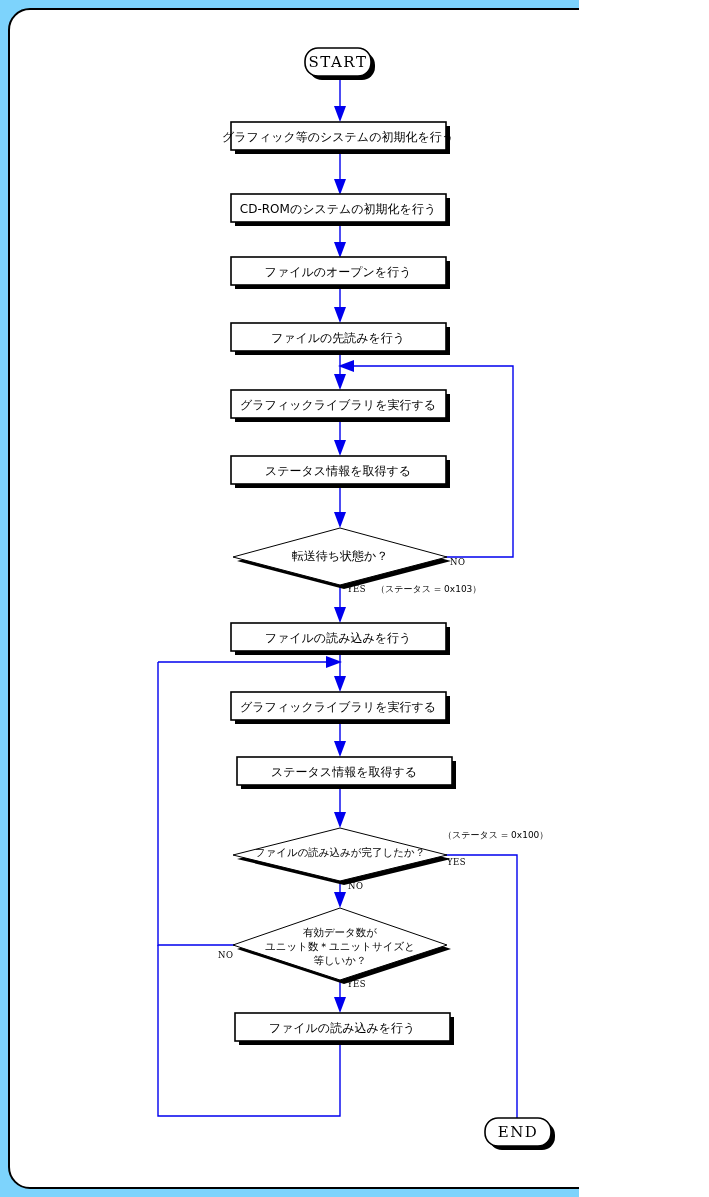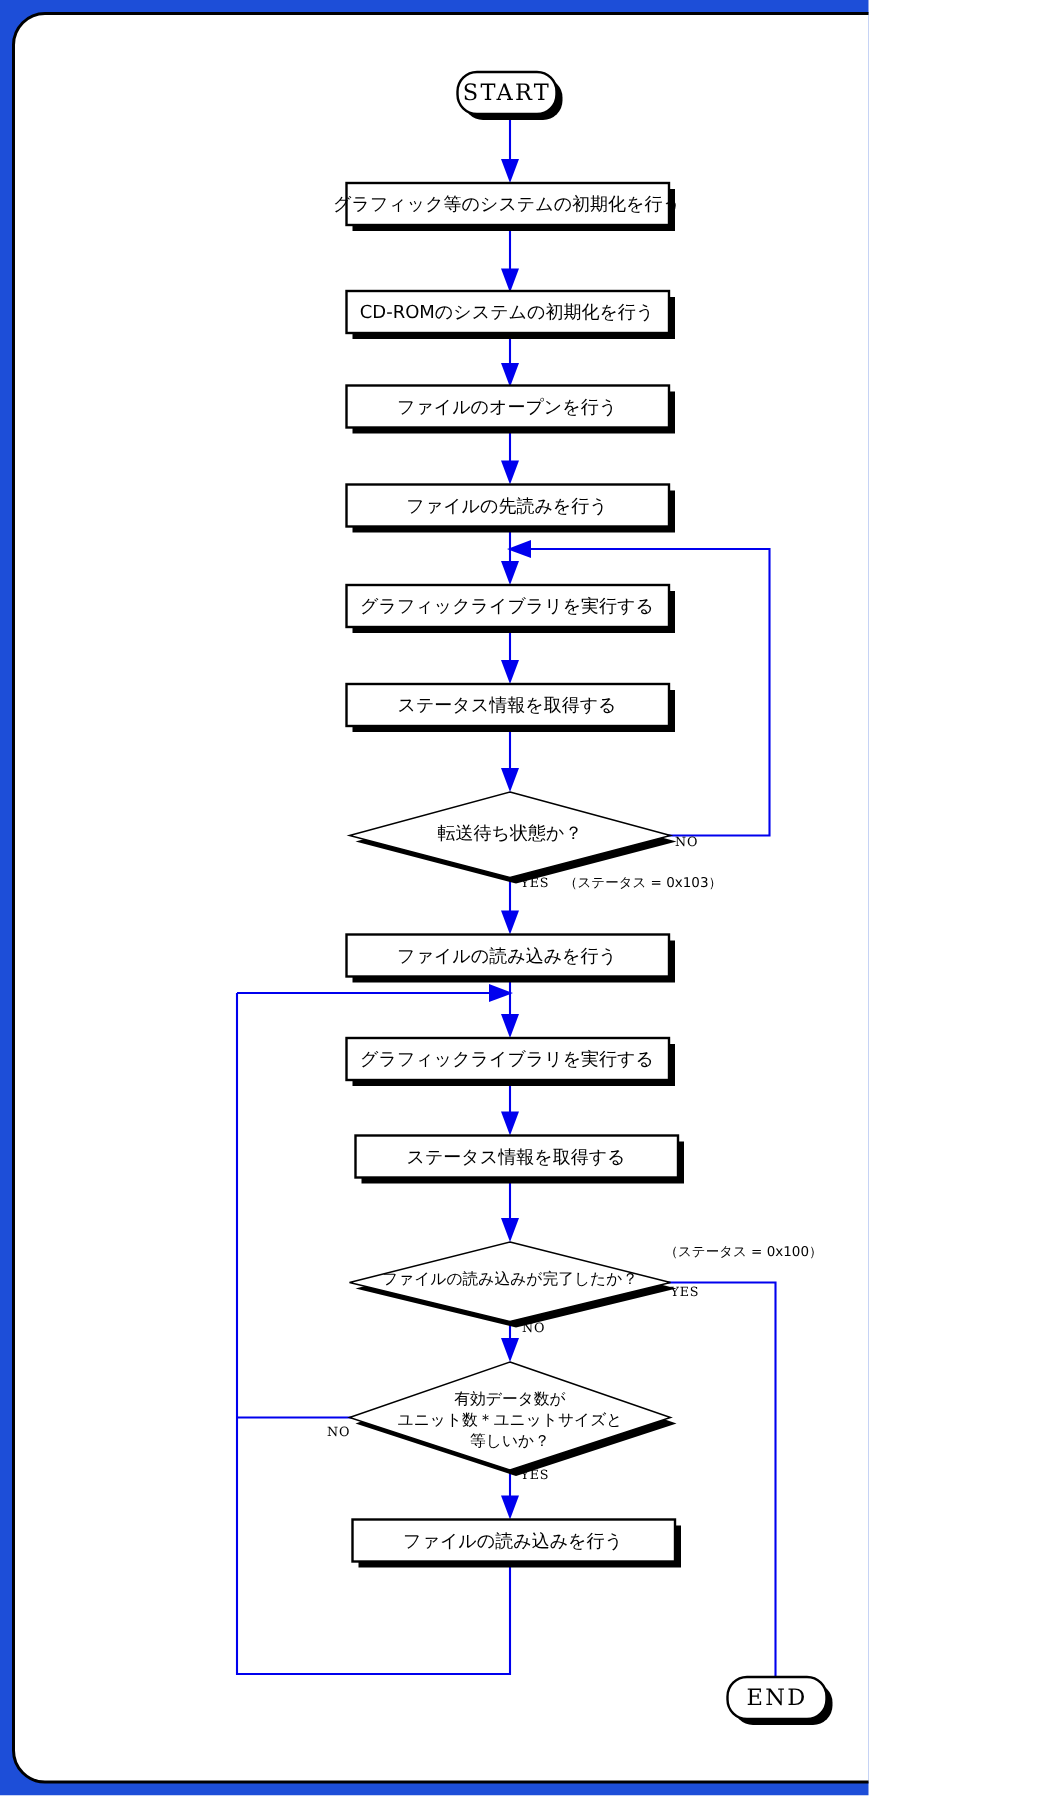--- a/index.html
+++ b/index.html
@@ -4,21 +4,21 @@
 <style>
   html, body {
     margin: 0;
     padding: 0;
     background: #ffffff;
   }
   #page {
     position: relative;
     width: 579px;
     height: 1197px;
-    background: #1d4ed8;
+    background: #7dd3fc;
     overflow: hidden;
     font-family: "Liberation Sans", sans-serif;
   }
   #frame {
     position: absolute;
     left: 8px;
     top: 8px;
     width: 693px;
     height: 1181px;
     box-sizing: border-box;

